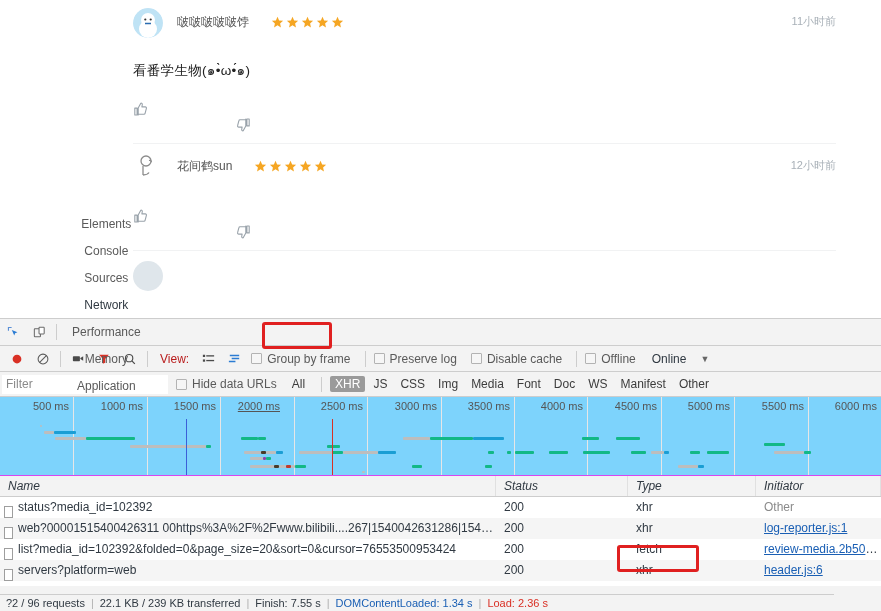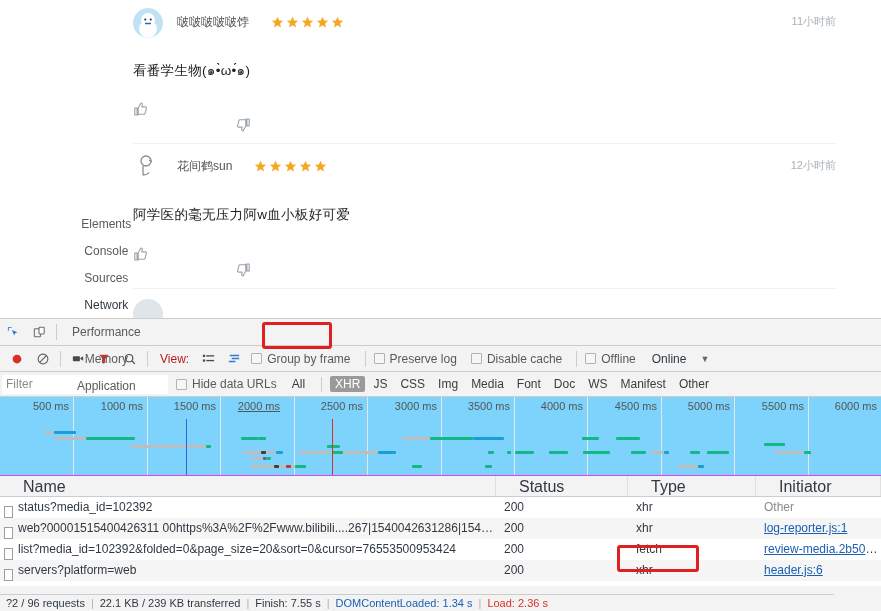--- a/index.html
+++ b/index.html
@@ -71,21 +71,21 @@
   .overview { position: relative; height: 79px; background: #7dd3fc; border-bottom: 1px solid #d946ef; overflow: hidden; }
   .ruler { position: absolute; left: 0; top: 0; width: 100%; height: 22px; }
   .tick { position: absolute; top: 0; height: 79px; border-right: 1px solid #e6e6e6; }
   .tick-lbl { position: absolute; top: 3px; font-size: 11px; color: #555; transform: translateX(-100%); padding-right: 4px; white-space: nowrap; }
   .bar { position: absolute; height: 3px; border-radius: 1px; }
   .evline { position: absolute; top: 22px; width: 1px; height: 57px; }
 
   
   .net-table { position: relative; background: #fff; height: 110px; }
   .thead { display: flex; height: 21px; border-bottom: 1px solid #cdcdcd; background: #f3f3f3; }
-  .th { font-size: 16px; color: #303942; line-height: 21px; padding-left: 23px; border-right: 1px solid #e0e0e0; overflow: hidden; }
+  .th { font-size: 12px; color: #303942; line-height: 21px; padding-left: 8px; border-right: 1px solid #e0e0e0; overflow: hidden; font-style: italic; }
   .rowlist { }
   .row { display: flex; height: 21px; align-items: center; }
   .row.odd { background: #f5f5f5; }
   .td { font-size: 12px; color: #303942; padding-left: 8px; overflow: hidden; white-space: nowrap; text-overflow: ellipsis; line-height: 21px; }
   .td.name { display: flex; align-items: flex-end; padding-left: 4px; }
   .fileicon { width: 9px; height: 12px; border: 1px solid #9e9e9e; background: #fff; margin-right: 5px; flex: 0 0 auto; }
   .td a { color: #1a5fb4; text-decoration: underline; }
   .td.muted { color: #8a8a8a; }
 
   .statusbar {
@@ -173,21 +173,20 @@
               </svg>
               <svg class="star" viewBox="0 0 20 20">
                 <path fill="#f5a623" d="M10 1.2l2.5 5.6 6.1.6-4.6 4.1 1.3 6-5.3-3.1-5.3 3.1 1.3-6L1.4 7.4l6.1-.6z"></path>
               </svg>
               <svg class="star" viewBox="0 0 20 20">
                 <path fill="#f5a623" d="M10 1.2l2.5 5.6 6.1.6-4.6 4.1 1.3 6-5.3-3.1-5.3 3.1 1.3-6L1.4 7.4l6.1-.6z"></path>
               </svg>
             </span>
             <span class="ts">12小时前</span>
           </div>
-          <div class="cmt-body">阿学医的毫无压力阿w血小板好可爱</div>
           <div class="cmt-actions">
             <span>
               <svg class="act" viewBox="0 0 16 16">
                 <path d="M5.2 14V7.1l2.6-4.9c.9-.2 1.6.4 1.5 1.3l-.4 2.4h3.4c.8 0 1.3.7 1.1 1.4l-1.3 5c-.1.5-.6.9-1.1.9H5.2zM1.8 7.1h2.3V14H1.8z" fill="none" stroke="#99a2aa" stroke-width="1.1" stroke-linejoin="round"></path>
               </svg>
             </span>
             <span>
               <svg class="act" viewBox="0 0 16 16" transform="rotate(180 8 8)">
                 <path d="M5.2 14V7.1l2.6-4.9c.9-.2 1.6.4 1.5 1.3l-.4 2.4h3.4c.8 0 1.3.7 1.1 1.4l-1.3 5c-.1.5-.6.9-1.1.9H5.2zM1.8 7.1h2.3V14H1.8z" fill="none" stroke="#99a2aa" stroke-width="1.1" stroke-linejoin="round"></path>
               </svg>

